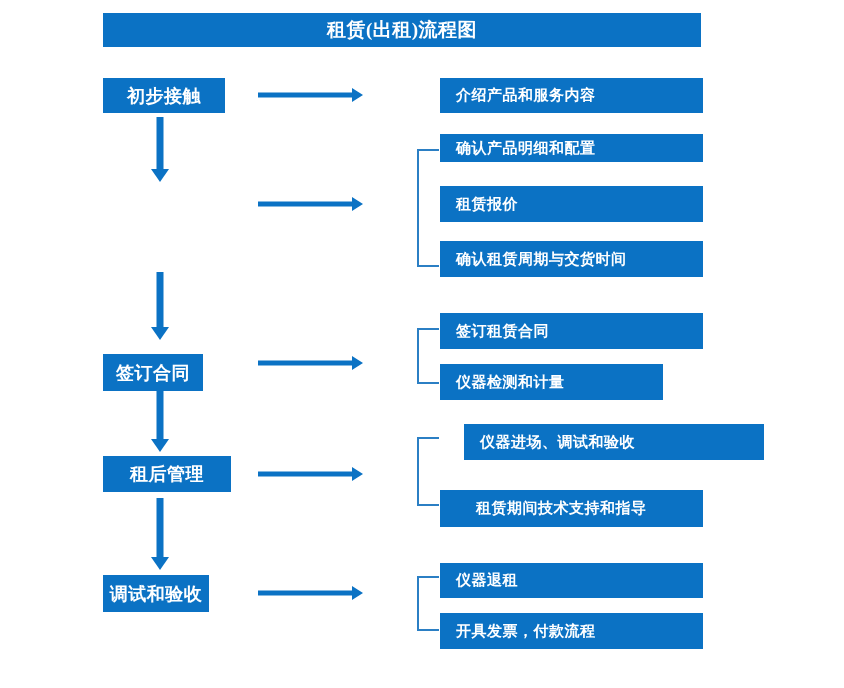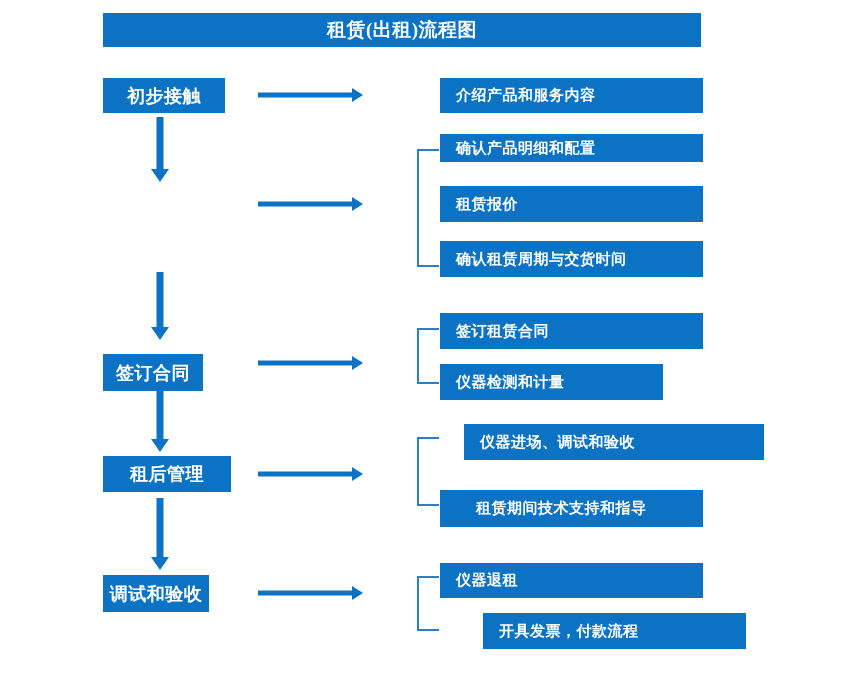--- a/index.html
+++ b/index.html
@@ -176,15 +176,15 @@
   <div class="box detail-box" style="left:440px; top:313px; width:263px; height:36px;">签订租赁合同</div>
 
   <div class="box detail-box" style="left:440px; top:364px; width:223px; height:36px;">仪器检测和计量</div>
 
   <div class="box detail-box" style="left:464px; top:424px; width:300px; height:36px;">仪器进场、调试和验收</div>
 
   <div class="box detail-box" style="left:440px; top:490px; width:263px; height:37px;padding-left:36px;">租赁期间技术支持和指导</div>
 
   <div class="box detail-box" style="left:440px; top:563px; width:263px; height:35px;">仪器退租</div>
 
-  <div class="box detail-box" style="left:440px; top:613px; width:263px; height:36px;margin-left:43px;">开具发票，付款流程</div>
+  <div class="box detail-box" style="left:440px; top:613px; width:263px; height:36px;">开具发票，付款流程</div>
 
 </div>
 
 </body></html>

